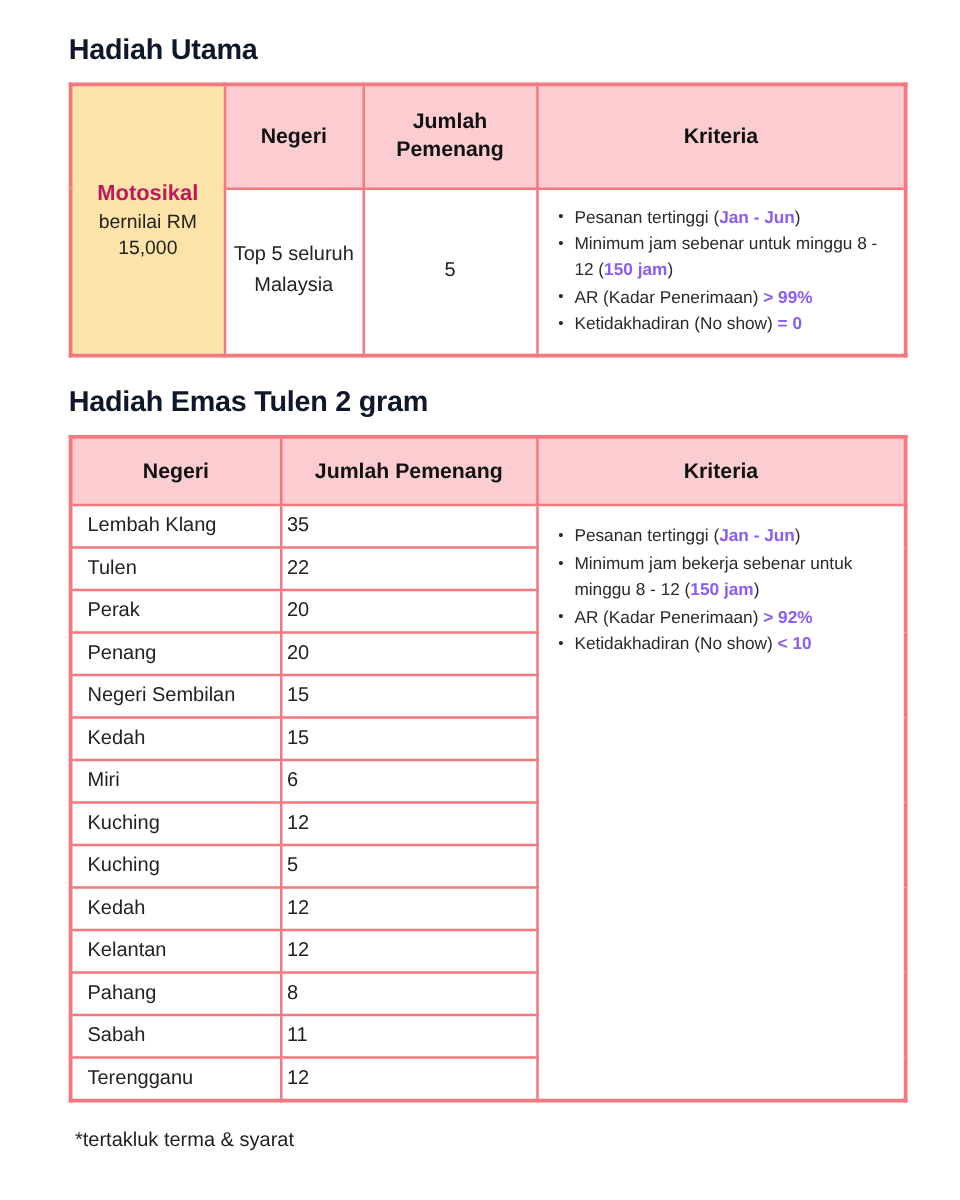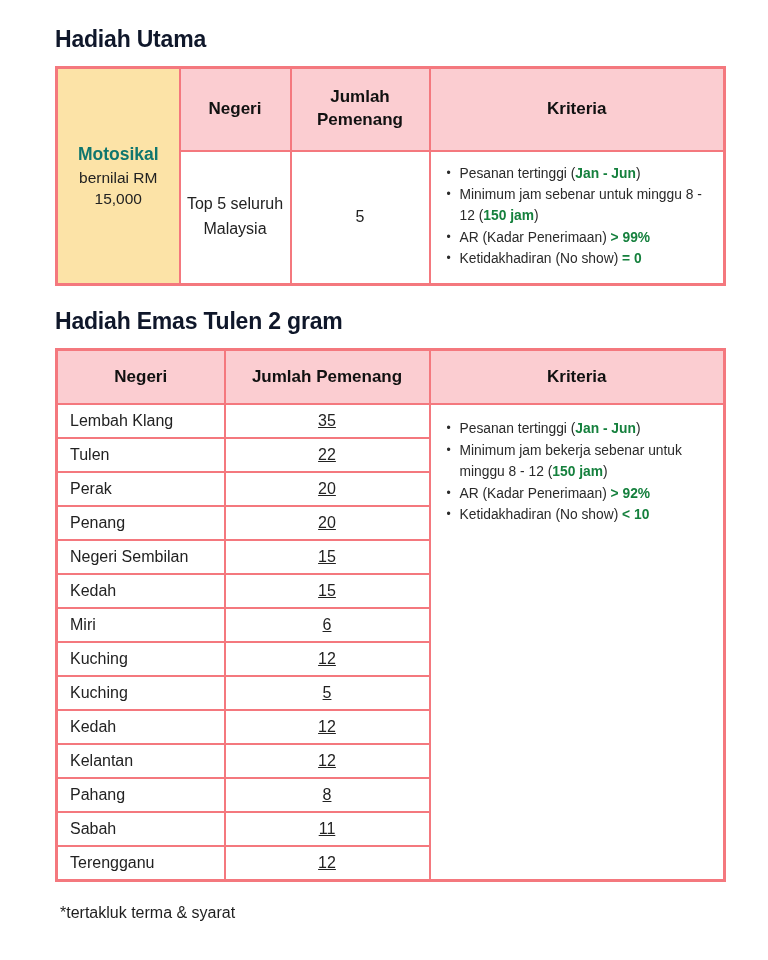--- a/index.html
+++ b/index.html
@@ -61,21 +61,21 @@
   .utama-header-row { height: 83px; }
   .utama-body-row   { height: 132px; }
 
   .prize-cell {
     background: #fce3a7;
     text-align: center;
     vertical-align: middle;
     padding: 8px 10px;
     line-height: 1.32;
   }
-  .prize-name { font-weight: 800; font-size: 17.5px; color: #0f766e; }
+  .prize-name { font-weight: 800; font-size: 17.5px; color: #be185d; }
   .prize-sub  { font-size: 15.5px; margin-top: 2px; }
 
   .center-cell {
     text-align: center;
     vertical-align: middle;
     line-height: 1.55;
     padding: 6px;
   }
 
   .criteria-cell { vertical-align: middle; padding: 12px 12px 12px 14px; }
@@ -90,27 +90,27 @@
     margin-bottom: 1px;
     color: #2a2a2a;
   }
   .criteria-list li::before {
     content: "•";
     position: absolute;
     left: 2px;
     top: 0;
     font-size: 12px;
   }
-  .criteria-list b { font-weight: 800; color: #15803d; }
+  .criteria-list b { font-weight: 800; color: #8b5cf6; }
 
   
   .emas-header-row { height: 55px; }
   .emas-row { height: 34px; }
   .state-cell { text-align: left; padding: 4px 8px 4px 12px; vertical-align: middle; }
-  .count-cell { text-align: center; vertical-align: middle; padding: 4px; text-decoration: underline; }
+  .count-cell { vertical-align: middle; padding: 4px; }
 
   
   .footnote { font-size: 16px; color: #1e1e1e; margin-top: 2px; padding-left: 5px; }
 </style>
 </head>
 <body>
 
 <div class="page">
 
 

